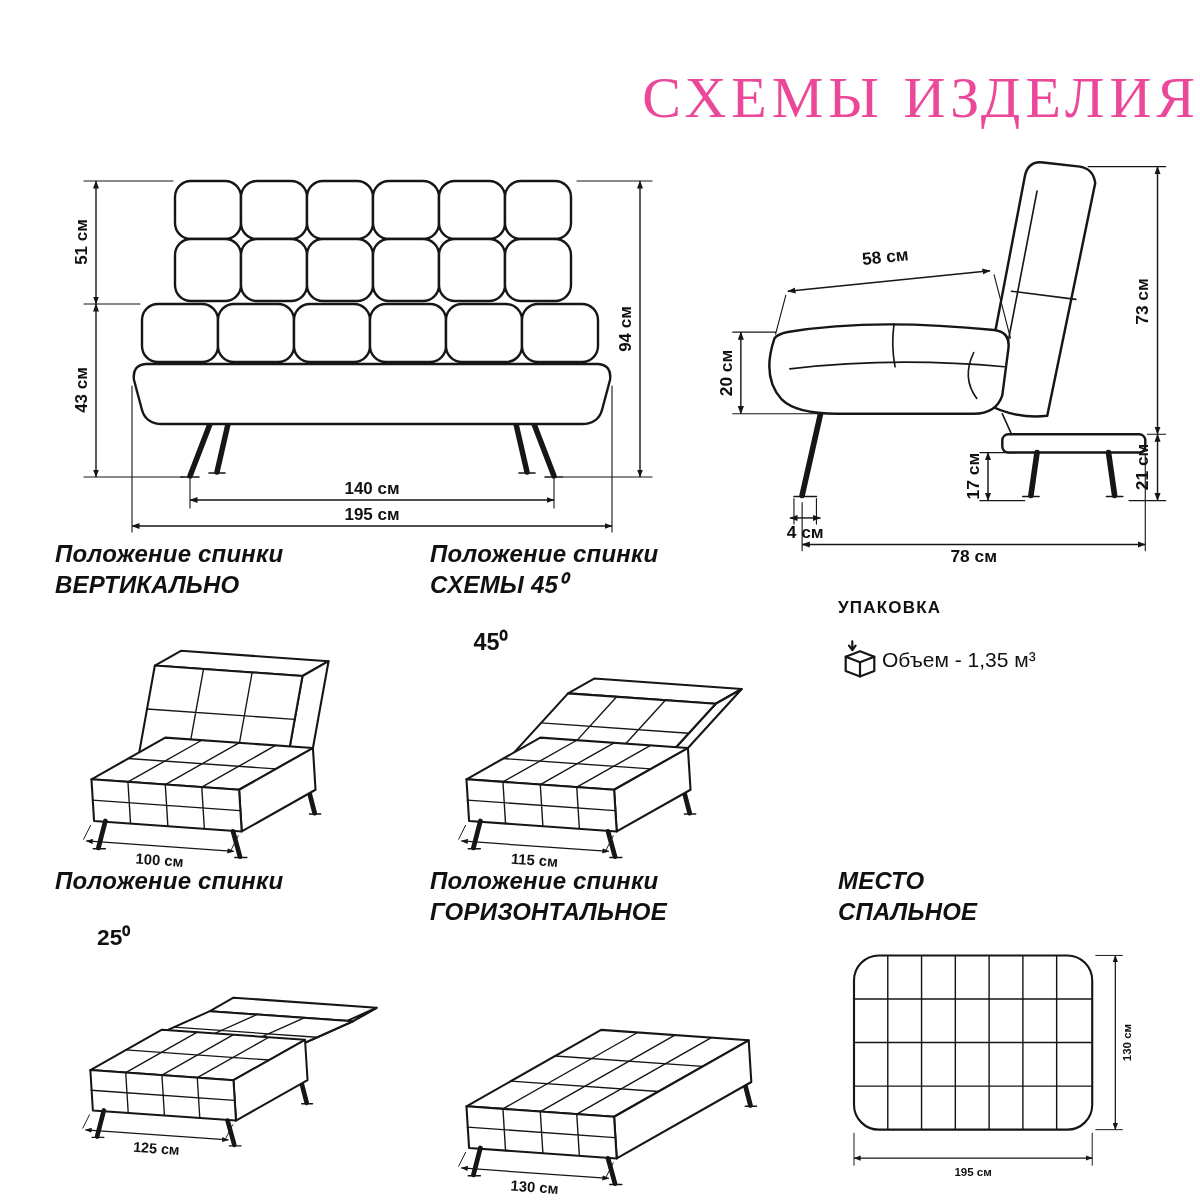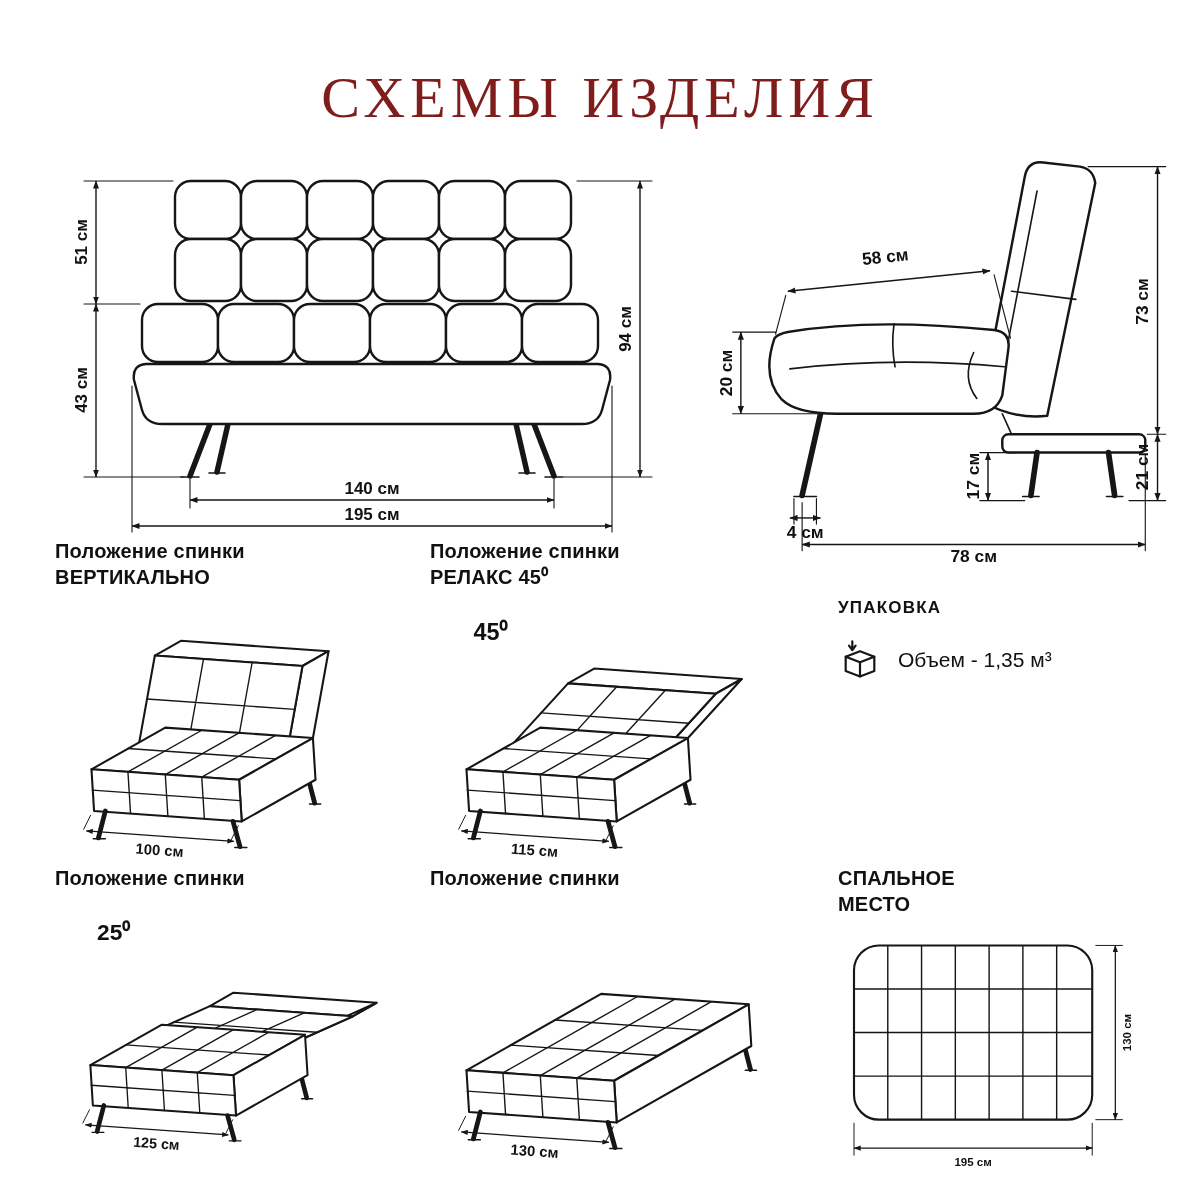--- a/index.html
+++ b/index.html
@@ -3,27 +3,27 @@
 <meta charset="utf-8">
 <style>
   * { margin:0; padding:0; box-sizing:border-box; }
   html,body { background:#fff; }
   body {
     width:1200px; height:1200px; position:relative; overflow:hidden;
     font-family:"Liberation Sans", sans-serif; color:#111;
   }
   .abs { position:absolute; }
   .page-title {
-    position:absolute; top:64px; left:0; width:100%; text-align:center;
+    position:absolute; top:64px; left:0; width:100%; text-align:right;
     font-family:"Liberation Serif", serif; font-weight:400;
-    font-size:58px; letter-spacing:5px; color:#7f1d1d;
+    font-size:58px; letter-spacing:5px; color:#ec4899;
   }
-  .cell-heading { font-size:20px; font-weight:700; line-height:1.3; letter-spacing:.2px; }
+  .cell-heading { font-size:24px; font-weight:700; line-height:1.3; letter-spacing:.2px;font-style:italic; }
   .pack-title { font-size:17px; font-weight:600; letter-spacing:1.2px; }
-  .pack-item { display:flex; align-items:flex-start; gap:16px; margin-top:20px; font-size:21px; font-weight:500; }
+  .pack-item { display:flex; align-items:flex-start; margin-top:20px; font-size:21px; font-weight:500; }
   .pack-item .txt { line-height:1.4; padding-top:7px; }
   svg { display:block; }
   .face { fill:#fff; stroke:#161616; stroke-width:2.4; stroke-linejoin:round; }
   .ln-thin { fill:none; stroke:#161616; stroke-width:1.6; stroke-linecap:round; }
   .leg { fill:none; stroke:#161616; stroke-width:5.5; stroke-linecap:round; }
   .dim { stroke:#161616; stroke-width:1.4; fill:none; }
   .ext { stroke:#161616; stroke-width:1.1; fill:none; stroke-linecap:round; }
   .i { fill:none; stroke:#161616; stroke-width:2; stroke-linecap:round; stroke-linejoin:round; }
   svg text { font-family:"Liberation Sans", sans-serif; font-size:17px; font-weight:600; fill:#111; }
   svg text.angle { font-size:27px; font-weight:700; }
@@ -154,21 +154,21 @@
       <path class="ext" d="M41 250 L33 266 M211 262 L203 278"></path>
       <line class="dim" x1="36" y1="268" x2="206" y2="280" marker-start="url(#aP1)" marker-end="url(#aP1)"></line>
       <text x="120" y="296" text-anchor="middle" transform="rotate(4 120 296)">100 см</text>
     </g>
   </svg>
 </div>
 
 <div class="abs" style="left:430px; top:538px; width:360px">
   <div class="cell-heading">
     <div>Положение спинки</div>
-    <div>РЕЛАКС 45⁰</div>
+    <div>СХЕМЫ 45⁰</div>
   </div>
   <svg style="margin-top:8px" width="330" height="261" viewBox="0 0 380 300">
     <defs>
       <marker id="aP2" viewBox="0 0 8 6" markerWidth="8" markerHeight="6" refX="7.5" refY="3" orient="auto-start-reverse" markerUnits="userSpaceOnUse">
         <path d="M0 0 L8 3 L0 6 Z" fill="#161616"></path>
       </marker>
     </defs>
     <g>
       <path class="leg" d="M292 209 L299 236"></path>
       <path class="face" d="M159 98 L329 110 L359 93 L189 81 Z"></path>
@@ -237,20 +237,21 @@
       <path class="ext" d="M41 250 L33 266 M211 262 L203 278"></path>
       <line class="dim" x1="36" y1="268" x2="206" y2="280" marker-start="url(#aP3)" marker-end="url(#aP3)"></line>
       <text x="120" y="296" text-anchor="middle" transform="rotate(4 120 296)">125 см</text>
     </g>
   </svg>
 </div>
 
 <div class="abs" style="left:430px; top:865px; width:360px">
   <div class="cell-heading">
     <div>Положение спинки</div>
+    <div>ГОРИЗОНТАЛЬНОЕ</div>
   </div>
   <svg style="margin-top:8px" width="330" height="261" viewBox="0 0 380 300">
     <defs>
       <marker id="aP4" viewBox="0 0 8 6" markerWidth="8" markerHeight="6" refX="7.5" refY="3" orient="auto-start-reverse" markerUnits="userSpaceOnUse">
         <path d="M0 0 L8 3 L0 6 Z" fill="#161616"></path>
       </marker>
     </defs>
     <g>
       <path class="leg" d="M362 169 L369 196"></path>
       <path class="face" d="M42 197 L212 209 L367 121 L197 109 Z"></path>
@@ -266,22 +267,22 @@
     <g>
       <path class="ext" d="M41 250 L33 266 M211 262 L203 278"></path>
       <line class="dim" x1="36" y1="268" x2="206" y2="280" marker-start="url(#aP4)" marker-end="url(#aP4)"></line>
       <text x="120" y="296" text-anchor="middle" transform="rotate(4 120 296)">130 см</text>
     </g>
   </svg>
 </div>
 
 <div class="abs" style="left:838px; top:865px; width:340px">
   <div class="cell-heading">
+    <div>МЕСТО</div>
     <div>СПАЛЬНОЕ</div>
-    <div>МЕСТО</div>
   </div>
   <svg style="margin-top:16px" width="320" height="240" viewBox="0 0 360 270">
     <defs>
       <marker id="aB" viewBox="0 0 8 6" markerWidth="8" markerHeight="6" refX="7.5" refY="3" orient="auto-start-reverse" markerUnits="userSpaceOnUse">
         <path d="M0 0 L8 3 L0 6 Z" fill="#161616"></path>
       </marker>
     </defs>
     <g>
       <rect class="face" x="18" y="14" width="268" height="196" rx="28"></rect>
       <path class="ln-thin" d="M56 15 L56 209 M94 15 L94 209 M132 15 L132 209 M170 15 L170 209 M208 15 L208 209 M246 15 L246 209"></path>

